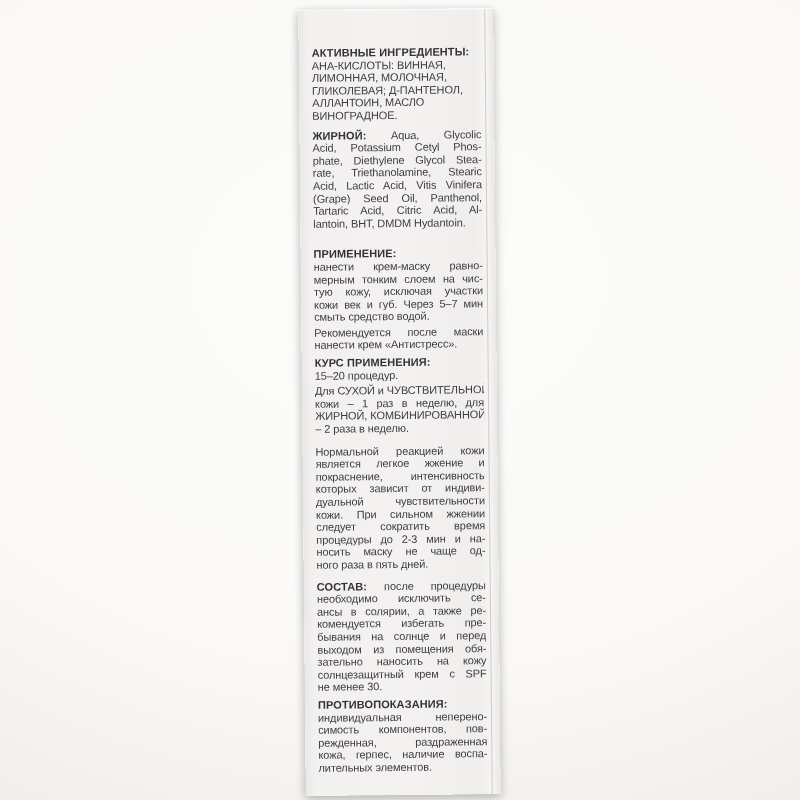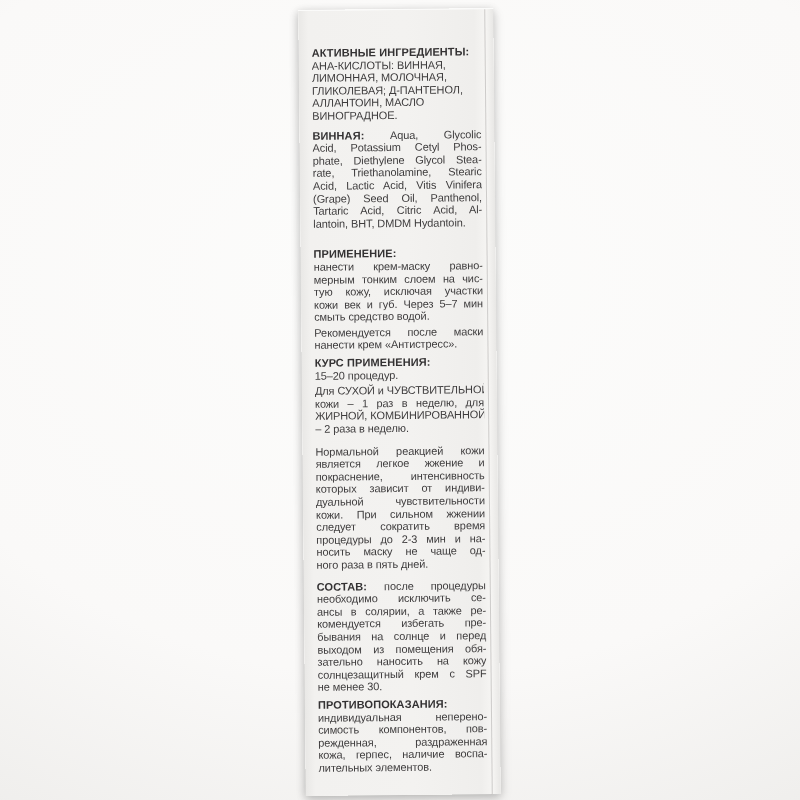--- a/index.html
+++ b/index.html
@@ -68,21 +68,21 @@
           <div class="para">
             <div class="line">АНА-КИСЛОТЫ: ВИННАЯ,</div>
             <div class="line">ЛИМОННАЯ, МОЛОЧНАЯ,</div>
             <div class="line">ГЛИКОЛЕВАЯ; Д-ПАНТЕНОЛ,</div>
             <div class="line">АЛЛАНТОИН, МАСЛО</div>
             <div class="line">ВИНОГРАДНОЕ.</div>
           </div>
         </div>
         <div class="section" style="margin-top: 7px;">
           <div class="para">
-            <div class="line just"><span class="heading" style="color: rgb(52, 50, 51);">ВИННАЯ: </span>Aqua, Glycolic</div>
+            <div class="line just"><span class="heading" style="color: rgb(52, 50, 51);">ЖИРНОЙ: </span>Aqua, Glycolic</div>
             <div class="line just">Acid, Potassium Cetyl Phos-</div>
             <div class="line just">phate, Diethylene Glycol Stea-</div>
             <div class="line just">rate, Triethanolamine, Stearic</div>
             <div class="line just">Acid, Lactic Acid, Vitis Vinifera</div>
             <div class="line just">(Grape) Seed Oil, Panthenol,</div>
             <div class="line just">Tartaric Acid, Citric Acid, Al-</div>
             <div class="line">lantoin, BHT, DMDM Hydantoin.</div>
           </div>
         </div>
         <div class="section" style="margin-top: 18px;">

